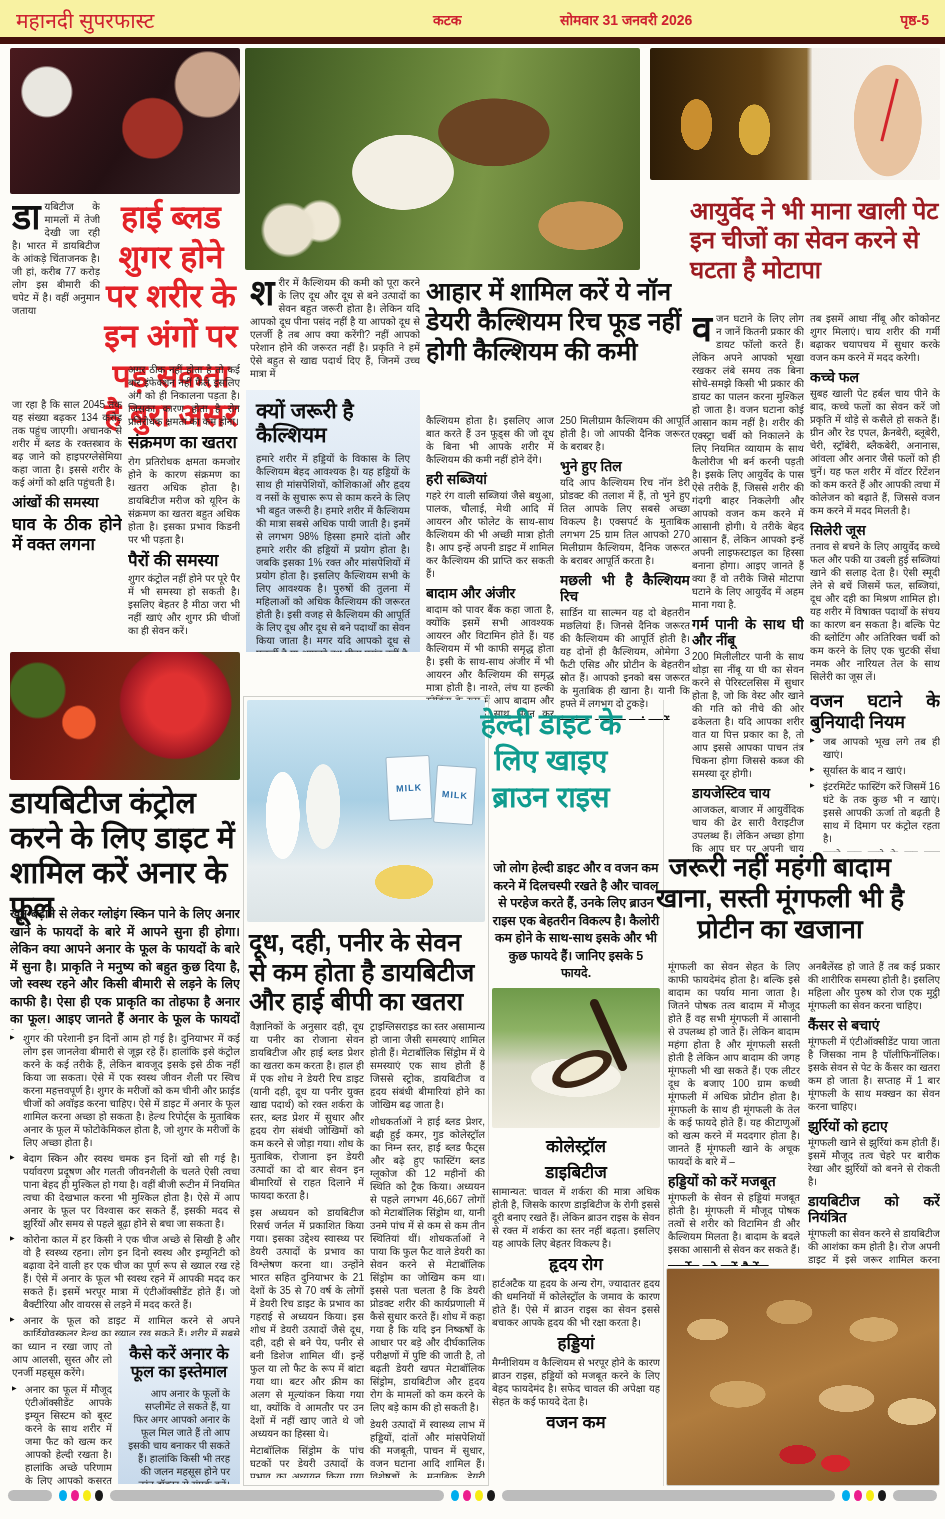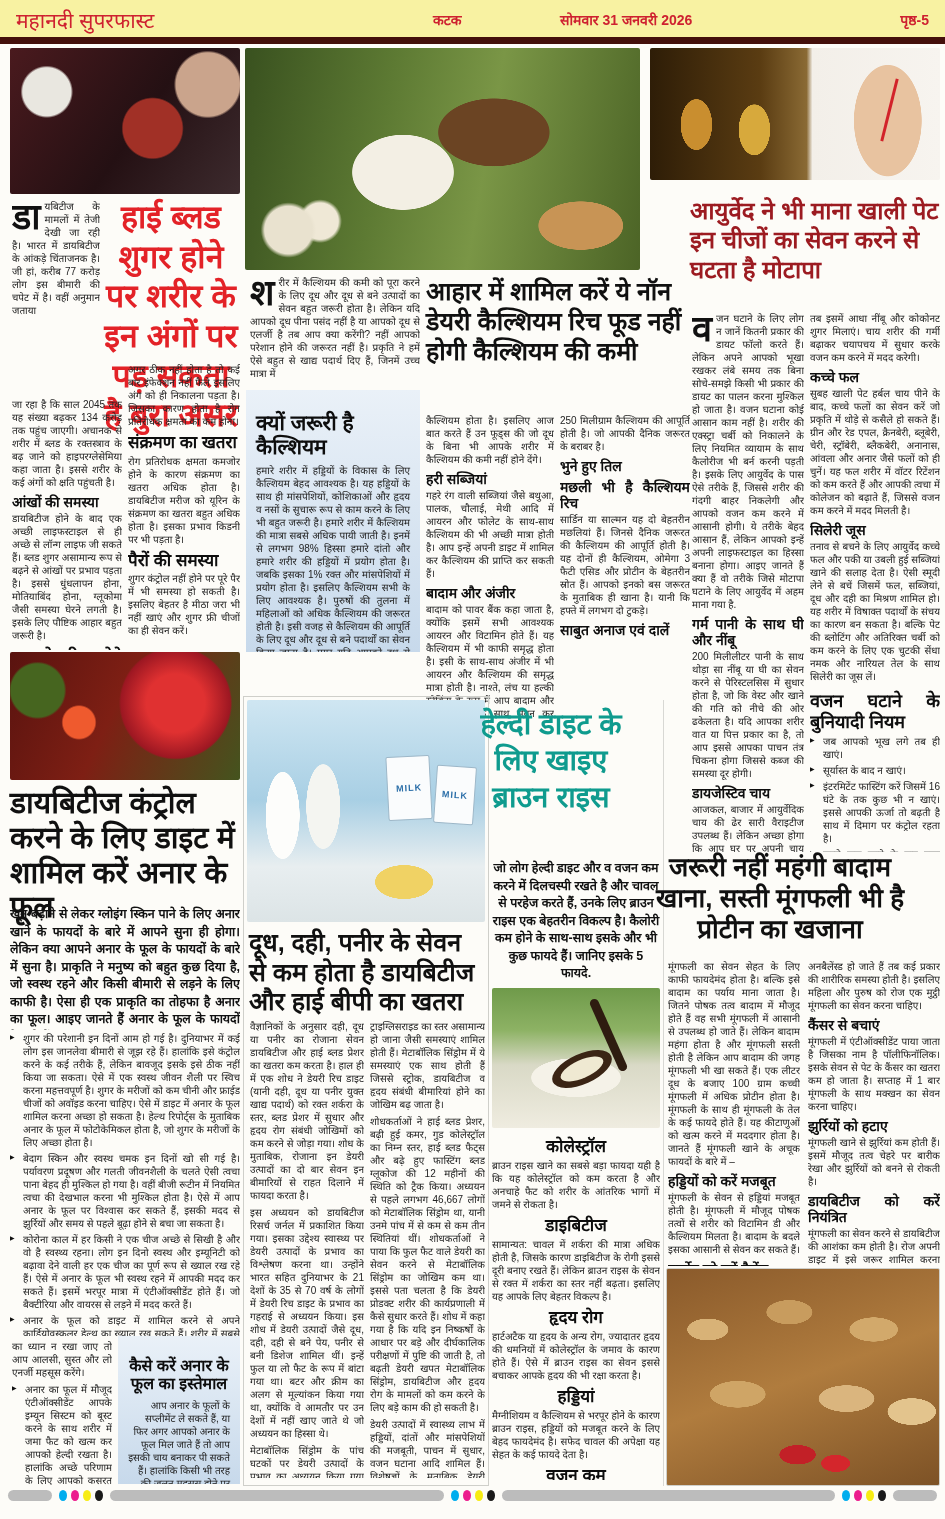--- a/index.html
+++ b/index.html
@@ -67,21 +67,21 @@
   .bt p{margin-bottom:4px}
   .sh{font-size:14px;font-weight:800;color:#0e0e0e;margin:5px 0 2px;line-height:1.15}
   .sh-big{font-size:17px}
   .dc{float:left;font-size:36px;line-height:.85;font-weight:800;padding:2px 4px 0 0;color:#111}
   .hl-red{color:#e32227;font-weight:800;font-size:32px;line-height:1.24;text-align:center}
   .hl-maroon{color:#9c1b21;font-weight:800;font-size:24px;line-height:1.22;text-align:left}
   .hl-black{color:#101010;font-weight:800}
   .hl-teal{color:#0f9b8e;font-weight:800;font-size:29px;line-height:1.25;text-align:center}
   .lead-b{font-weight:700;font-size:12.5px;line-height:1.4;text-align:justify;color:#111}
   .clip{overflow:hidden}
-  .infobox{background:linear-gradient(180deg,#eaf1f8,#c7d9eb);padding:21px 10px;overflow:hidden}
+  .infobox{background:linear-gradient(180deg,#eaf1f8,#c7d9eb);padding:9px 10px;overflow:hidden}
   .box-h{font-size:21px;font-weight:800;line-height:1.15;margin-bottom:5px;color:#0d0d0d}
   .pts{list-style:none}
   .pts li{position:relative;padding-left:13px;margin-bottom:3px;font-size:10px;line-height:1.3;text-align:justify}
   .pts li::before{content:"\25B6";position:absolute;left:0;top:2px;font-size:6px;color:#111}
   .sec-t{font-size:17px;font-weight:800;text-align:center;margin:4px 0 1px;color:#0d0d0d}
   .vrule{position:absolute;width:1px;background:#d8d8d4}
   .frame{position:absolute;border:1px solid #cfcfca}
   
   .regrow{position:absolute;left:8px;top:1489px;width:929px;height:12px;display:flex;align-items:center;gap:7px}
   .pill{height:11px;background:#bcbcbc;border-radius:6px}
@@ -108,21 +108,20 @@
   </div>
 
   <section>
     <div class="abs bt clip" style="left:12px;top:200px;width:88px;height:196px">
       <span class="dc">डा</span><span>यबिटीज के मामलों में तेजी देखी जा रही है। भारत में डायबिटीज के आंकड़े चिंताजनक है। जी हां, करीब 77 करोड़ लोग इस बीमारी की चपेट में है। वहीं अनुमान जताया</span>
     </div>
     <div class="abs hl-red" style="left:102px;top:198px;width:138px">हाई ब्लड शुगर होने पर शरीर के इन अंगों पर पड़ सकता है बुरा असर</div>
     <div class="abs bt clip" style="left:12px;top:398px;width:110px;height:252px">
       <p>जा रहा है कि साल 2045 तक यह संख्या बढ़कर 134 करोड़ तक पहुंच जाएगी। अचानक से शरीर में ब्लड के रक्तस्त्राव के बढ़ जाने को हाइपरग्लेसेमिया कहा जाता है। इससे शरीर के कई अंगों को क्षति पहुंचती है।</p>
       <div class="sh">आंखों की समस्या</div>
-      <p>डायबिटीज होने के बाद एक अच्छी लाइफस्टाइल से ही अच्छे से लॉन्ग लाइफ जी सकते हैं। ब्लड शुगर असामान्य रूप से बढ़ने से आंखों पर प्रभाव पड़ता है। इससे धुंधलापन होना, मोतियाबिंद होना, ग्लूकोमा जैसी समस्या घेरने लगती है। इसके लिए पौष्टिक आहार बहुत जरूरी है।</p>
       <div class="sh sh-big">घाव के ठीक होने में वक्त लगना</div>
 
     </div>
     <div class="abs bt clip" style="left:128px;top:363px;width:112px;height:287px">
       <p>अगर ठीक नहीं होता है तो कई बार इंफेक्शन नहीं फैले इसलिए अंग को ही निकालना पड़ता है। जिसका कारण होता है रोग प्रतिरोधक क्षमता का कम होना।</p>
       <div class="sh sh-big">संक्रमण का खतरा</div>
       <p>रोग प्रतिरोधक क्षमता कमजोर होने के कारण संक्रमण का खतरा अधिक होता है। डायबिटीज मरीज को यूरिन के संक्रमण का खतरा बहुत अधिक होता है। इसका प्रभाव किडनी पर भी पड़ता है।</p>
       <div class="sh sh-big">पैरों की समस्या</div>
       <p>शुगर कंट्रोल नहीं होने पर पूरे पैर में भी समस्या हो सकती है। इसलिए बेहतर है मीठा जरा भी नहीं खाएं और शुगर फ्री चीजों का ही सेवन करें।</p>
     </div>
@@ -141,20 +140,21 @@
       <p>कैल्शियम होता है। इसलिए आज बात करते हैं उन फूड्स की जो दूध के बिना भी आपके शरीर में कैल्शियम की कमी नहीं होने देंगे।</p>
       <div class="sh">हरी सब्जियां</div>
       <p>गहरे रंग वाली सब्जियां जैसे बथुआ, पालक, चौलाई, मेथी आदि में आयरन और फोलेट के साथ-साथ कैल्शियम की भी अच्छी मात्रा होती है। आप इन्हें अपनी डाइट में शामिल कर कैल्शियम की प्राप्ति कर सकती हैं।</p>
       <div class="sh">बादाम और अंजीर</div>
       <p>बादाम को पावर बैंक कहा जाता है, क्योंकि इसमें सभी आवश्यक आयरन और विटामिन होते हैं। यह कैल्शियम में भी काफी समृद्ध होता है। इसी के साथ-साथ अंजीर में भी आयरन और कैल्शियम की समृद्ध मात्रा होती है। नाश्ते, लंच या हल्की स्नैकिंग के रूप में आप बादाम और अंजीर का एक साथ सेवन कर सकती हैं।</p>
 
     </div>
     <div class="abs bt clip" style="left:560px;top:414px;width:130px;height:306px">
       <p>250 मिलीग्राम कैल्शियम की आपूर्ति होती है। जो आपकी दैनिक जरूरत के बराबर है।</p>
       <div class="sh">भुने हुए तिल</div>
+      <p>यदि आप कैल्शियम रिच नॉन डेरी प्रोडक्ट की तलाश में हैं, तो भुने हुए तिल आपके लिए सबसे अच्छा विकल्प है। एक्सपर्ट के मुताबिक लगभग 25 ग्राम तिल आपको 270 मिलीग्राम कैल्शियम, दैनिक जरूरत के बराबर आपूर्ति करता है।</p>
       <div class="sh">मछली भी है कैल्शियम रिच</div>
       <p>सार्डिन या साल्मन यह दो बेहतरीन मछलियां हैं। जिनसे दैनिक जरूरत की कैल्शियम की आपूर्ति होती है। यह दोनों ही कैल्शियम, ओमेगा 3 फैटी एसिड और प्रोटीन के बेहतरीन स्रोत हैं। आपको इनको बस जरूरत के मुताबिक ही खाना है। यानी कि हफ्ते में लगभग दो टुकड़े।</p>
       <div class="sh">साबुत अनाज एवं दालें</div>
 
     </div>
   </section>
 
   <section>
     <div class="abs hl-maroon" style="left:690px;top:196px;width:250px">आयुर्वेद ने भी माना खाली पेट इन चीजों का सेवन करने से घटता है मोटापा</div>
     <div class="abs bt clip" style="left:692px;top:312px;width:112px;height:540px">
@@ -231,21 +231,20 @@
   <section>
     <div class="abs hl-teal" style="left:468px;top:706px;width:166px">हेल्दी डाइट के लिए खाइए ब्राउन राइस</div>
     <div class="abs lead-b clip" style="left:492px;top:860px;width:168px;height:126px;text-align:center">जो लोग हेल्दी डाइट और व वजन कम करने में दिलचस्पी रखते है और चावल से परहेज करते हैं, उनके लिए ब्राउन राइस एक बेहतरीन विकल्प है। कैलोरी कम होने के साथ-साथ इसके और भी कुछ फायदे हैं। जानिए इसके 5 फायदे.</div>
     <div class="photo" id="ph-rice" style="left:492px;top:988px;width:168px;height:140px">
       <div class="spoon-handle" style="left:112px;top:8px"></div>
       <div class="spoon-bowl" style="left:58px;top:66px"></div>
       <div class="spoon-rice" style="left:67px;top:72px"></div>
     </div>
     <div class="abs bt clip" style="left:492px;top:1132px;width:168px;height:348px">
       <div class="sec-t">कोलेस्ट्रॉल</div>
-      <p>ब्राउन राइस खाने का सबसे बड़ा फायदा यही है कि यह कोलेस्ट्रॉल को कम करता है और अनचाहे फैट को शरीर के आंतरिक भागों में जमने से रोकता है।</p>
       <div class="sec-t">डाइबिटीज</div>
       <p>सामान्यत: चावल में शर्करा की मात्रा अधिक होती है, जिसके कारण डाइबिटीज के रोगी इससे दूरी बनाए रखते हैं। लेकिन ब्राउन राइस के सेवन से रक्त में शर्करा का स्तर नहीं बढ़ता। इसलिए यह आपके लिए बेहतर विकल्प है।</p>
       <div class="sec-t">हृदय रोग</div>
       <p>हार्टअटैक या हृदय के अन्य रोग, ज्यादातर हृदय की धमनियों में कोलेस्ट्रॉल के जमाव के कारण होते हैं। ऐसे में ब्राउन राइस का सेवन इससे बचाकर आपके हृदय की भी रक्षा करता है।</p>
       <div class="sec-t">हड्डियां</div>
       <p>मैग्नीशियम व कैल्शियम से भरपूर होने के कारण ब्राउन राइस, हड्डियों को मजबूत करने के लिए बेहद फायदेमंद है। सफेद चावल की अपेक्षा यह सेहत के कई फायदे देता है।</p>
       <div class="sec-t">वजन कम</div>
 
     </div>
   </section>

